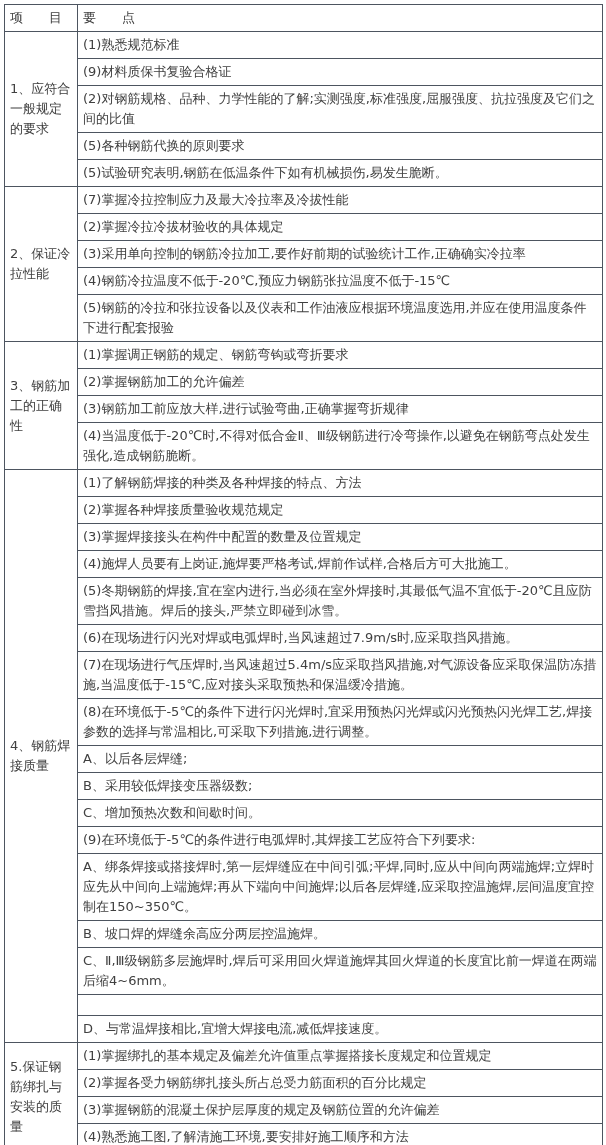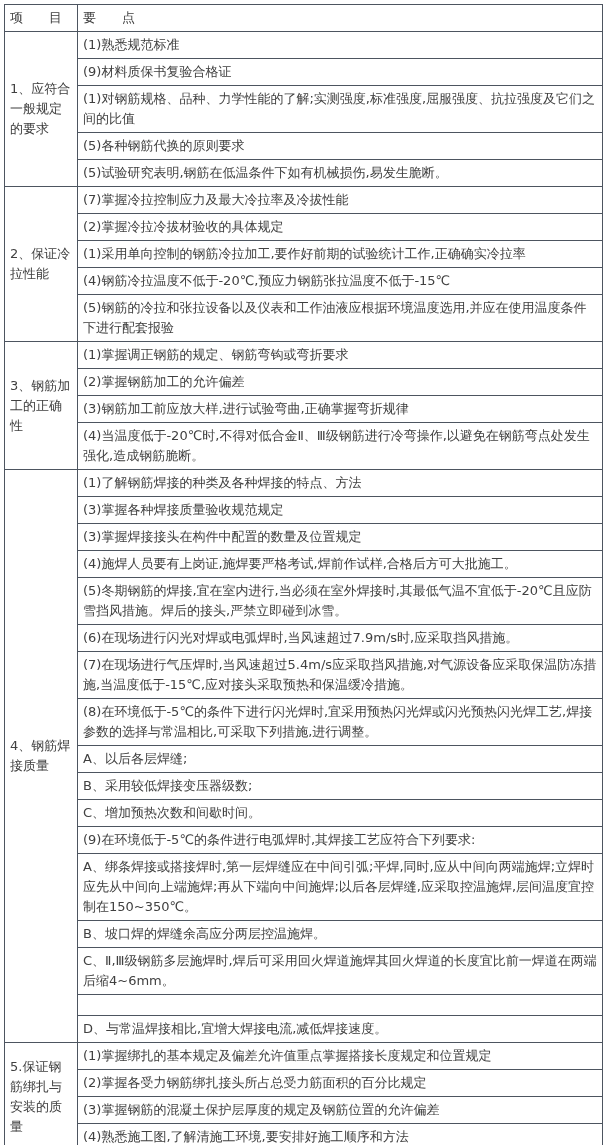--- a/index.html
+++ b/index.html
@@ -65,37 +65,37 @@
     </thead>
     <tbody>
         <tr>
           <td class="item-cell" rowspan="5">1、应符合一般规定的要求</td>
           <td class="point-cell">(1)熟悉规范标准</td>
         </tr>
         <tr>
           <td class="point-cell">(9)材料质保书复验合格证</td>
         </tr>
         <tr>
-          <td class="point-cell">(1)对钢筋规格、品种、力学性能的了解;实测强度,标准强度,屈服强度、抗拉强度及它们之间的比值</td>
+          <td class="point-cell">(2)对钢筋规格、品种、力学性能的了解;实测强度,标准强度,屈服强度、抗拉强度及它们之间的比值</td>
         </tr>
         <tr>
           <td class="point-cell">(5)各种钢筋代换的原则要求</td>
         </tr>
         <tr>
           <td class="point-cell">(5)试验研究表明,钢筋在低温条件下如有机械损伤,易发生脆断。</td>
         </tr>
         <tr>
           <td class="item-cell" rowspan="5">2、保证冷拉性能</td>
           <td class="point-cell">(7)掌握冷拉控制应力及最大冷拉率及冷拔性能</td>
         </tr>
         <tr>
           <td class="point-cell">(2)掌握冷拉冷拔材验收的具体规定</td>
         </tr>
         <tr>
-          <td class="point-cell">(1)采用单向控制的钢筋冷拉加工,要作好前期的试验统计工作,正确确实冷拉率</td>
+          <td class="point-cell">(3)采用单向控制的钢筋冷拉加工,要作好前期的试验统计工作,正确确实冷拉率</td>
         </tr>
         <tr>
           <td class="point-cell">(4)钢筋冷拉温度不低于-20℃,预应力钢筋张拉温度不低于-15℃</td>
         </tr>
         <tr>
           <td class="point-cell">(5)钢筋的冷拉和张拉设备以及仪表和工作油液应根据环境温度选用,并应在使用温度条件下进行配套报验</td>
         </tr>
         <tr>
           <td class="item-cell" rowspan="4">3、钢筋加工的正确性</td>
           <td class="point-cell">(1)掌握调正钢筋的规定、钢筋弯钩或弯折要求</td>
@@ -107,21 +107,21 @@
           <td class="point-cell">(3)钢筋加工前应放大样,进行试验弯曲,正确掌握弯折规律</td>
         </tr>
         <tr>
           <td class="point-cell">(4)当温度低于-20℃时,不得对低合金Ⅱ、Ⅲ级钢筋进行冷弯操作,以避免在钢筋弯点处发生强化,造成钢筋脆断。</td>
         </tr>
         <tr>
           <td class="item-cell" rowspan="17">4、钢筋焊接质量</td>
           <td class="point-cell">(1)了解钢筋焊接的种类及各种焊接的特点、方法</td>
         </tr>
         <tr>
-          <td class="point-cell">(3)掌握各种焊接质量验收规范规定</td>
+          <td class="point-cell">(2)掌握各种焊接质量验收规范规定</td>
         </tr>
         <tr>
           <td class="point-cell">(3)掌握焊接接头在构件中配置的数量及位置规定</td>
         </tr>
         <tr>
           <td class="point-cell">(4)施焊人员要有上岗证,施焊要严格考试,焊前作试样,合格后方可大批施工。</td>
         </tr>
         <tr>
           <td class="point-cell">(5)冬期钢筋的焊接,宜在室内进行,当必须在室外焊接时,其最低气温不宜低于-20℃且应防雪挡风措施。焊后的接头,严禁立即碰到冰雪。</td>
         </tr>

